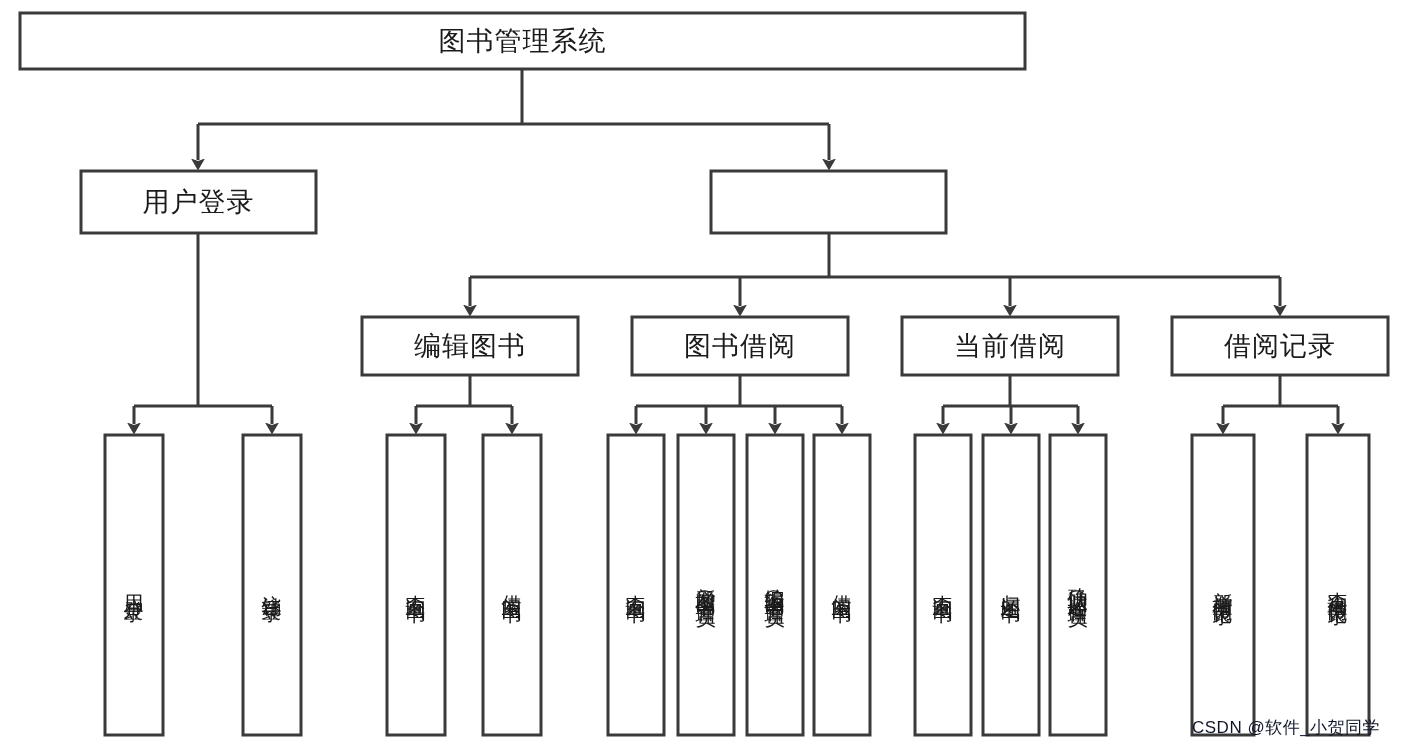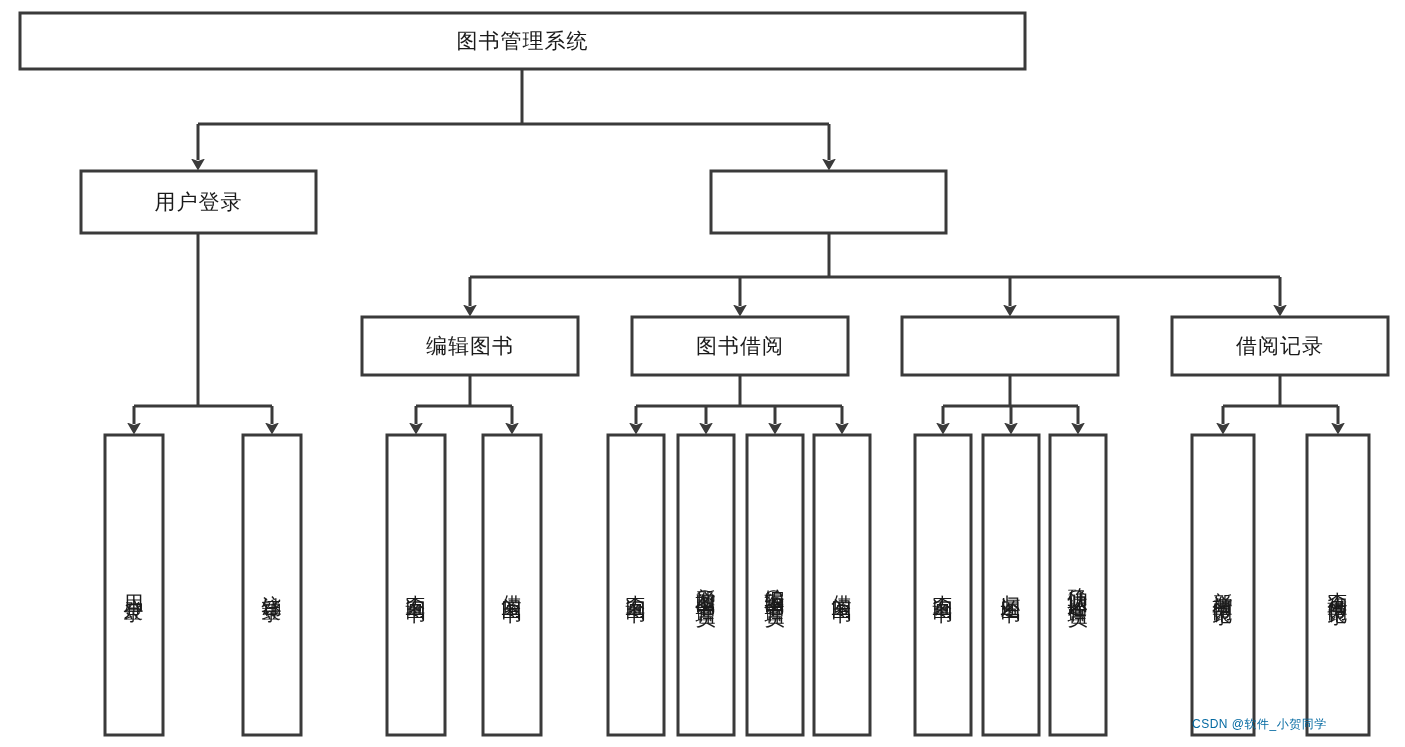--- a/index.html
+++ b/index.html
@@ -36,43 +36,43 @@
   }
   .arrow-head {
     fill: #3a3a3a;
     stroke: none;
   }
   .node-label-h {
     position: absolute;
     display: flex;
     align-items: center;
     justify-content: center;
-    font-size: 21px;
+    font-size: 27px;
     color: #1a1a1a;
     letter-spacing: 1px;
     white-space: nowrap;
     pointer-events: none;
   }
   .node-label-v {
     position: absolute;
     display: flex;
     align-items: center;
     justify-content: center;
     font-size: 20px;
     color: #1a1a1a;
     writing-mode: vertical-rl;
     text-orientation: upright;
     letter-spacing: 3px;
     line-height: 1;
     pointer-events: none;
   }
   .watermark {
     position: absolute;
-    font-size: 12px;
-    color: #0369a1;
+    font-size: 17px;
+    color: #0f172a;
     white-space: nowrap;
     letter-spacing: 0.5px;
   }
 </style>
 </head>
 <body>
 
 <div id="stage">
 
   <svg id="diagram-svg" viewBox="0 0 1405 747">
@@ -150,20 +150,21 @@
     <path class="connector" d="M 1223 406 L 1223 424" marker-end="url(#arrow)"></path>
     <path class="connector" d="M 1338 406 L 1338 424" marker-end="url(#arrow)"></path>
   </svg>
 
   <div class="node-label-h" style="left:20px; top:13px; width:1005px; height:56px;">图书管理系统</div>
 
   <div class="node-label-h" style="left:81px; top:171px; width:235px; height:62px;">用户登录</div>
 
   <div class="node-label-h" style="left:362px; top:317px; width:216px; height:58px;">编辑图书</div>
   <div class="node-label-h" style="left:632px; top:317px; width:216px; height:58px;">图书借阅</div>
+  <div class="node-label-h" style="left:902px; top:317px; width:216px; height:58px;">当前借阅</div>
   <div class="node-label-h" style="left:1172px; top:317px; width:216px; height:58px;">借阅记录</div>
 
   <div class="node-label-v" style="left:105px; top:435px; width:58px; height:300px;">用户登录</div>
   <div class="node-label-v" style="left:243px; top:435px; width:58px; height:300px;">注销登录</div>
 
   <div class="node-label-v" style="left:387px; top:435px; width:58px; height:300px;">查询图书</div>
   <div class="node-label-v" style="left:483px; top:435px; width:58px; height:300px;">借阅图书</div>
 
   <div class="node-label-v" style="left:608px; top:435px; width:56px; height:300px;">查询图书</div>
   <div class="node-label-v" style="left:678px; top:435px; width:56px; height:300px;">新增图书（管理员）</div>

